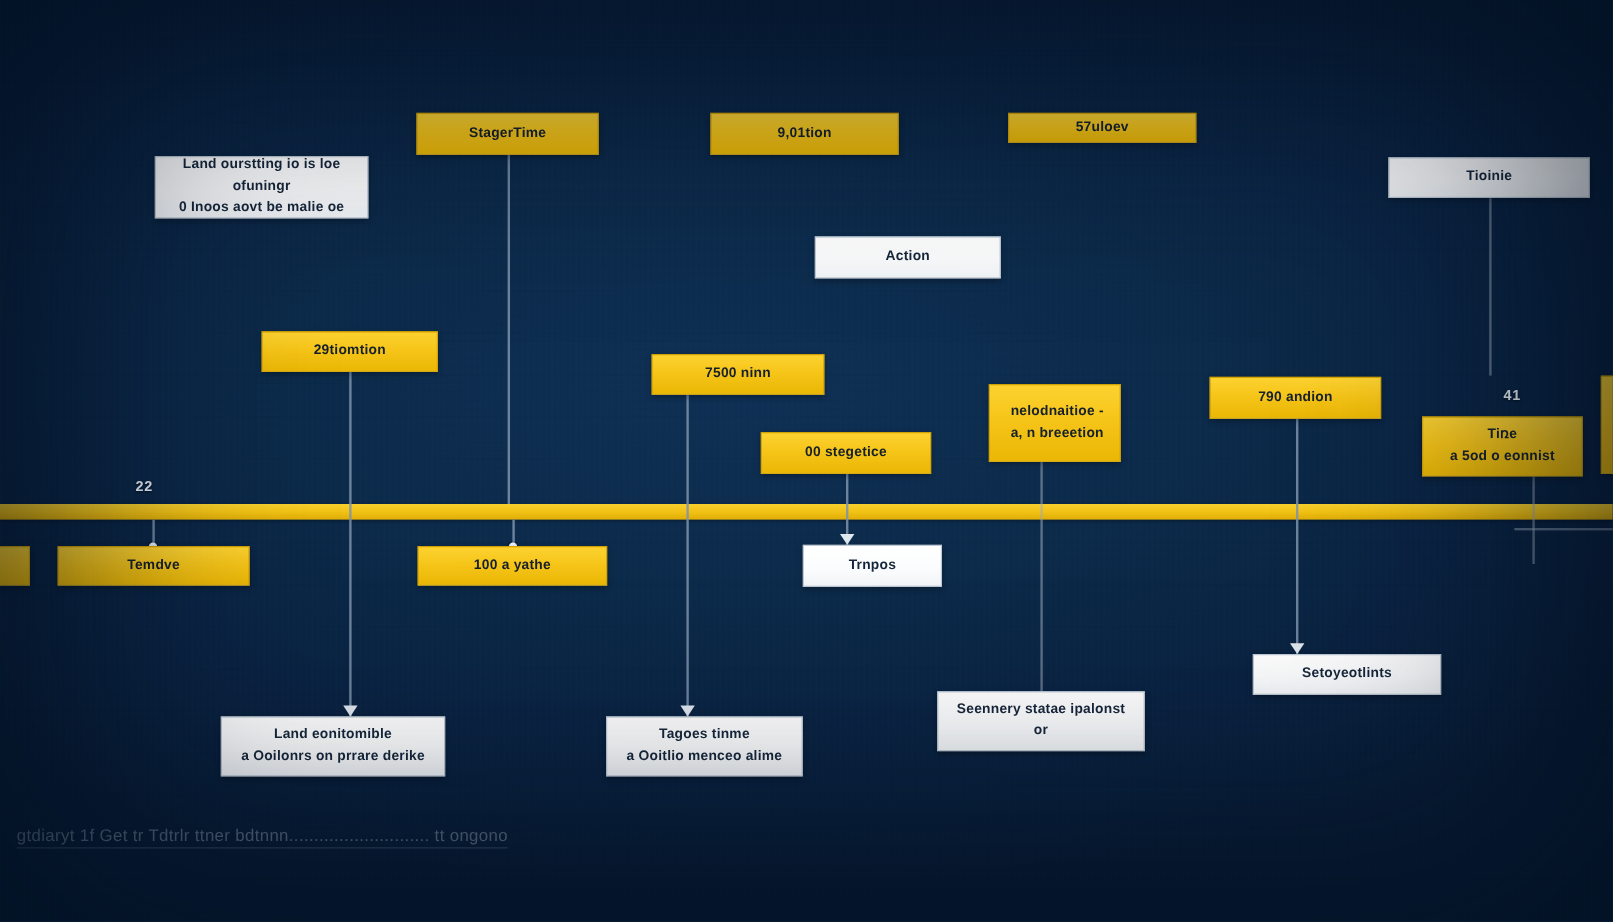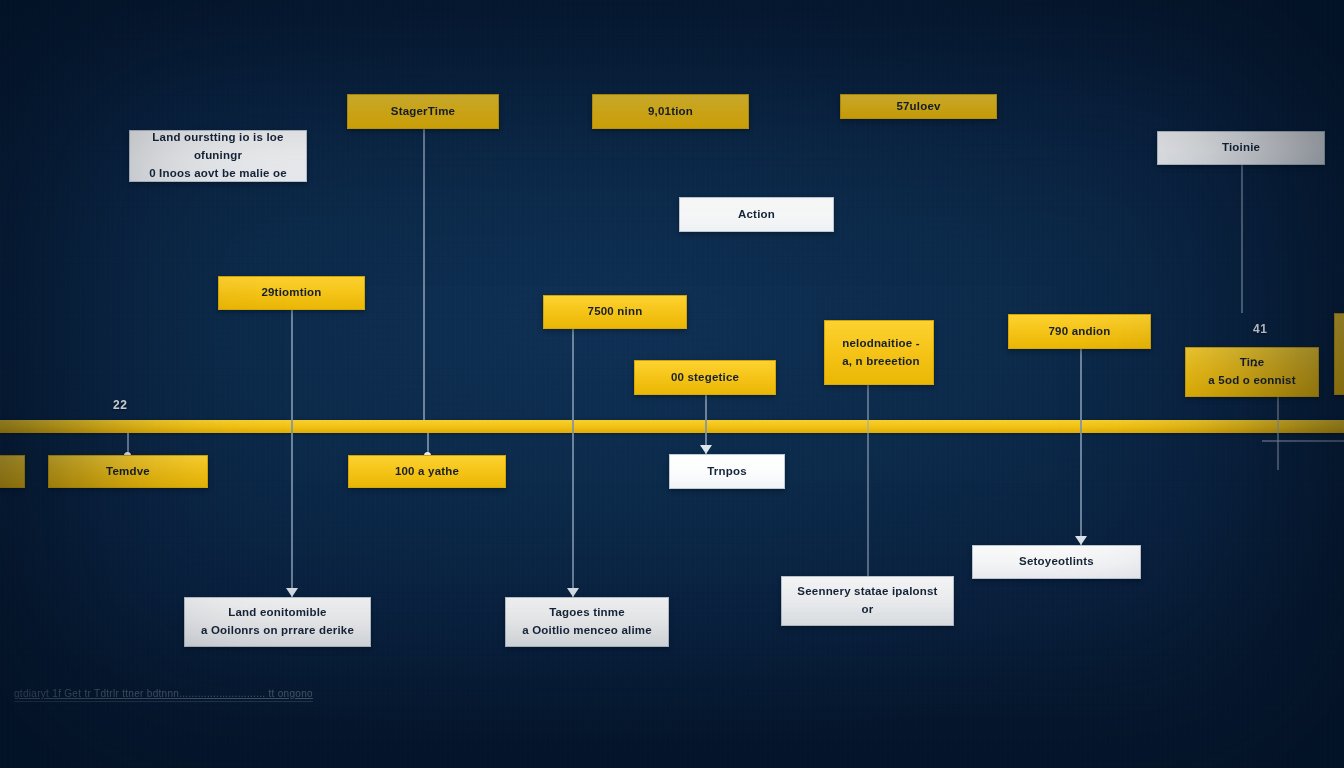--- a/index.html
+++ b/index.html
@@ -102,26 +102,25 @@
     position: absolute;
     color: #e9eff5;
     font-size: 12px;
     font-weight: bold;
     letter-spacing: .6px;
     text-shadow: 0 1px 2px rgba(0,0,0,.55);
   }
   .footer-note {
     position: absolute;
     color: rgba(205,219,232,.40);
-    font-size: 10px;
+    font-size: 14px;
     letter-spacing: .3px;
     white-space: nowrap;
     border-bottom: 1px solid rgba(180,200,220,.22);
     padding-bottom: 2px;
-    text-decoration: underline;
   }
 </style>
 </head>
 <body>
 
 <div id="stage">
 
   <div id="texture"></div>
 
   <div class="axis-bar" id="axis-bar" style="top: 420px; height: 13px;"></div>
@@ -189,21 +188,21 @@
       <div class="card yellow" style="left: -12px; top: 455px; width: 37px; height: 33px;"></div>
       <div class="card yellow" style="left: 48px; top: 455px; width: 160px; height: 33px;">
         <div>Temdve</div>
       </div>
       <div class="card yellow" style="left: 348px; top: 455px; width: 158px; height: 33px;">
         <div>100 a yathe</div>
       </div>
       <div class="card white" style="left: 669px; top: 454px; width: 116px; height: 35px;">
         <div>Trnpos</div>
       </div>
-      <div class="card white" style="left: 972px; top: 545px; width: 169px; height: 34px;">
+      <div class="card white" style="left: 1044px; top: 545px; width: 157px; height: 34px;">
         <div>Setoyeotlints</div>
       </div>
       <div class="card white" style="left: 781px; top: 576px; width: 173px; height: 50px; gap: 24px;">
         <div>Seennery statae ipalonst or</div>
       </div>
       <div class="card white" style="left: 184px; top: 597px; width: 187px; height: 50px;">
         <div>Land eonitomible</div>
         <div class="line2">a Ooilonrs on prrare derike</div>
       </div>
       <div class="card white" style="left: 505px; top: 597px; width: 164px; height: 50px;">

